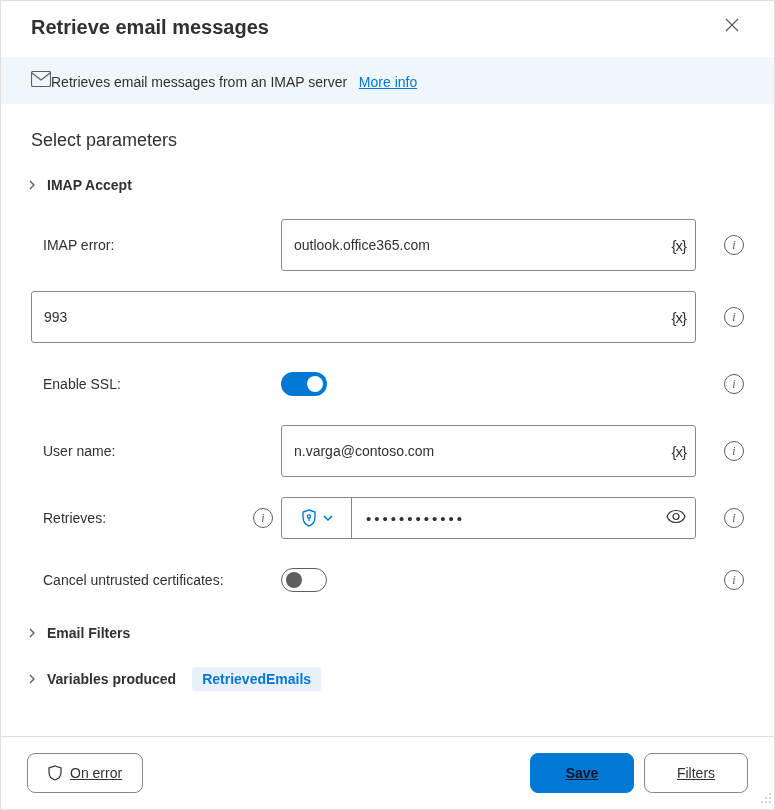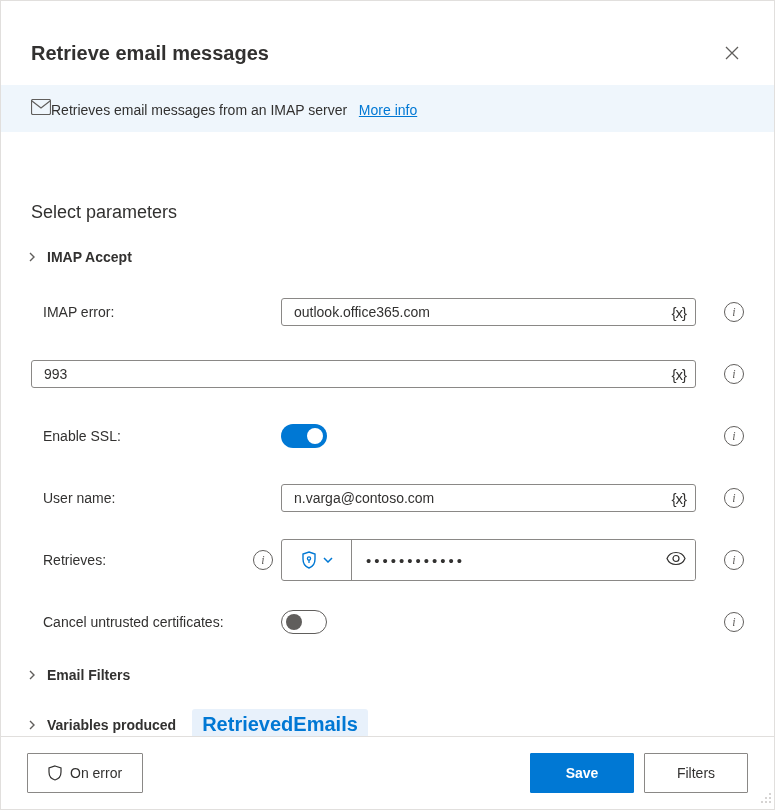--- a/index.html
+++ b/index.html
@@ -15,23 +15,23 @@
   }
   .dialog {
     display: flex;
     flex-direction: column;
     height: 100%;
     border: 1px solid #e1dfdd;
     background: #fff;
   }
   .dialog-header {
     display: flex;
-    align-items: center;
+    align-items: flex-end;
     justify-content: space-between;
-    padding: 38px 28px 18px 30px;
+    padding: 10px 28px 18px 30px;
   }
   .dialog-title {
     font-size: 20px;
     font-weight: 600;
     color: #323130;
   }
   .close-btn {
     width: 28px; height: 28px;
     display: flex; align-items: center; justify-content: center;
     cursor: pointer;
@@ -47,21 +47,20 @@
   }
   .info-banner .link {
     color: #0078d4;
     text-decoration: underline;
     cursor: pointer;
   }
   .dialog-body {
     flex: 1;
     overflow-y: auto;
     padding: 26px 30px 10px 30px;
-    margin-top: 44px;
   }
   .section-title {
     font-size: 18px;
     font-weight: 400;
     color: #323130;
     margin-bottom: 22px;
   }
   .collapsible {
     display: flex;
     align-items: center;
@@ -103,21 +102,21 @@
     align-items: center;
     justify-content: flex-end;
     margin-left: 8px;
   }
   .text-input-wrap {
     position: relative;
     flex: 1;
   }
   .text-input {
     width: 100%;
-    height: 28px;
+    height: 52px;
     border: 1px solid #8a8886;
     border-radius: 3px;
     padding: 0 40px 0 12px;
     font-size: 14px;
     color: #323130;
     background: #fff;
   }
   .var-indicator {
     position: absolute;
     right: 10px;
@@ -178,49 +177,50 @@
     color: #323130;
     cursor: pointer;
   }
   .password-outer { position: relative; flex: 1; display: flex; }
   .var-chip {
     display: inline-block;
     background: #e8f1fb;
     color: #0078d4;
     padding: 4px 10px;
     border-radius: 3px;
-    font-size: 20px;
+    font-size: 14px;
     margin-left: 6px;
     cursor: pointer;
   }
   .dialog-footer {
     border-top: 1px solid #e1dfdd;
     padding: 16px 26px;
     display: flex;
     align-items: center;
     justify-content: space-between;
   }
   .footer-right { display: flex; gap: 10px; }
   .btn {
     height: 40px;
     padding: 0 20px;
-    border-radius: 1px;
+    border-radius: 8px;
     font-size: 14px;
     cursor: pointer;
     display: inline-flex;
     align-items: center;
     gap: 8px;
     border: 1px solid #8a8886;
     background: #fff;
     color: #323130;
+    text-decoration: underline;
   }
   .btn.primary {
     background: #0078d4;
     border-color: #0078d4;
-    color: #ffffff;
+    color: #0f172a;
     font-weight: 600;
     min-width: 104px;
     justify-content: center;
     margin-left: 35px;
   }
   .btn.secondary {
     min-width: 104px;
     justify-content: center;
   }
   .info-icon-circle {

